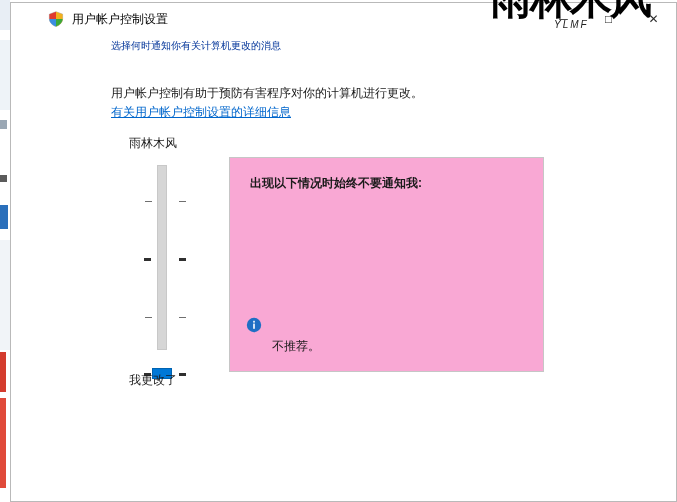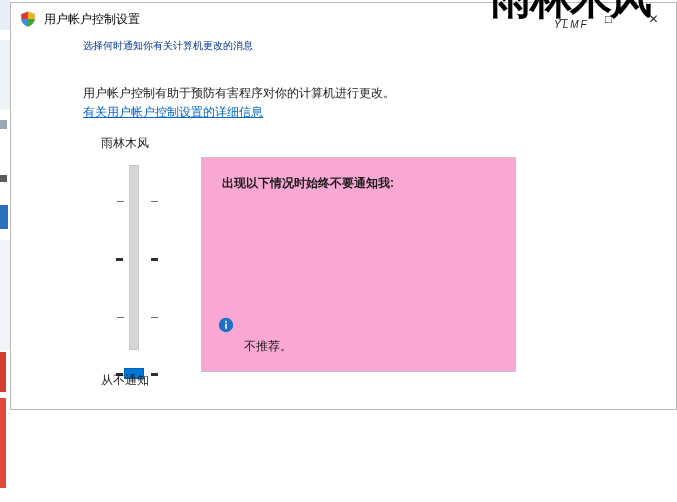--- a/index.html
+++ b/index.html
@@ -44,24 +44,25 @@
     width: 7px;
     height: 9px;
   }
 
   
   .window {
     position: absolute;
     left: 10px;
     top: 2px;
     width: 667px;
-    height: 408px;
+    height: 500px;
     background: #ffffff;
     border: 1px solid #b9b9b9;
     box-sizing: border-box;
+    padding-left: 28px;
   }
 
   .titlebar {
     position: relative;
     height: 31px;
     background: #ffffff;
     border-bottom: 1px solid #ffffff;
     display: flex;
     align-items: center;
   }
@@ -327,21 +328,21 @@
     <div class="tick bold" style="left:140px; top:223px;"></div>
 
     <div class="tick light" style="left:106px; top:282px;"></div>
     <div class="tick light" style="left:140px; top:282px;"></div>
 
     <div class="tick bold" style="left:105px; top:338px;"></div>
     <div class="tick bold" style="left:140px; top:338px;"></div>
 
     <div class="thumb" style="top:333px;"></div>
 
-    <div class="slider-label-bottom">从不通知</div>
+    <div class="slider-label-bottom">我更改了</div>
 
     <div class="panel">
       <div class="panel-title">出现以下情况时始终不要通知我:</div>
       <ul class="bullets">
       </ul>
       <div class="note">
         <span class="info-icon">
           <svg width="16" height="16" viewBox="0 0 16 16" xmlns="http://www.w3.org/2000/svg">
             <circle cx="8" cy="8" r="7.2" fill="#1f6fc4"></circle>
             <rect x="7.2" y="6.6" width="1.6" height="5.2" fill="#ffffff"></rect>

